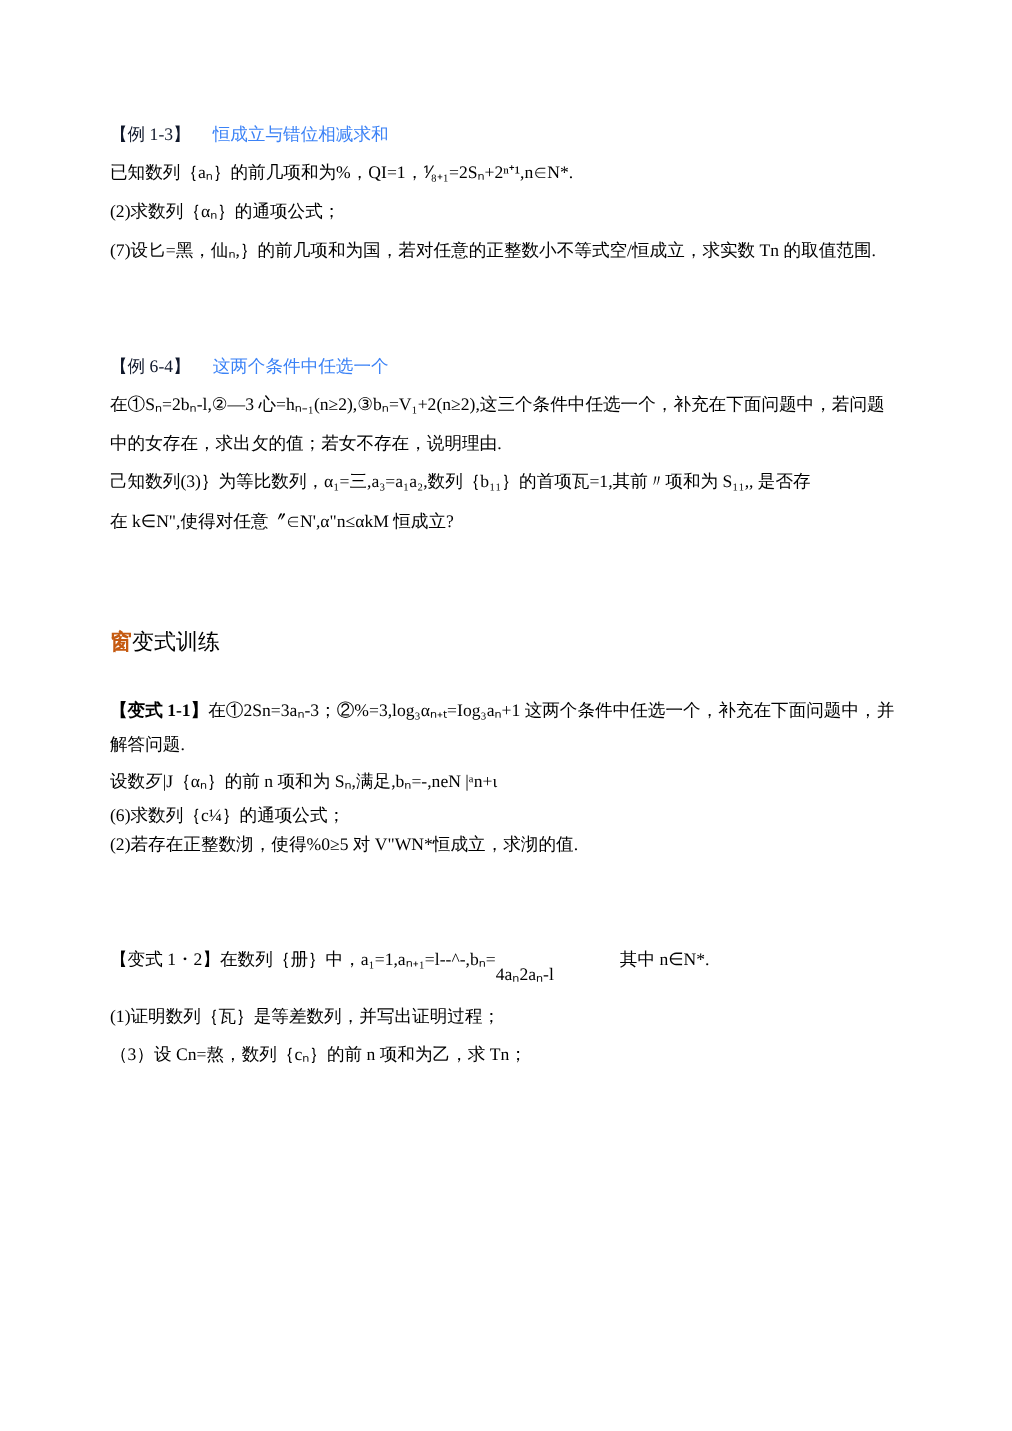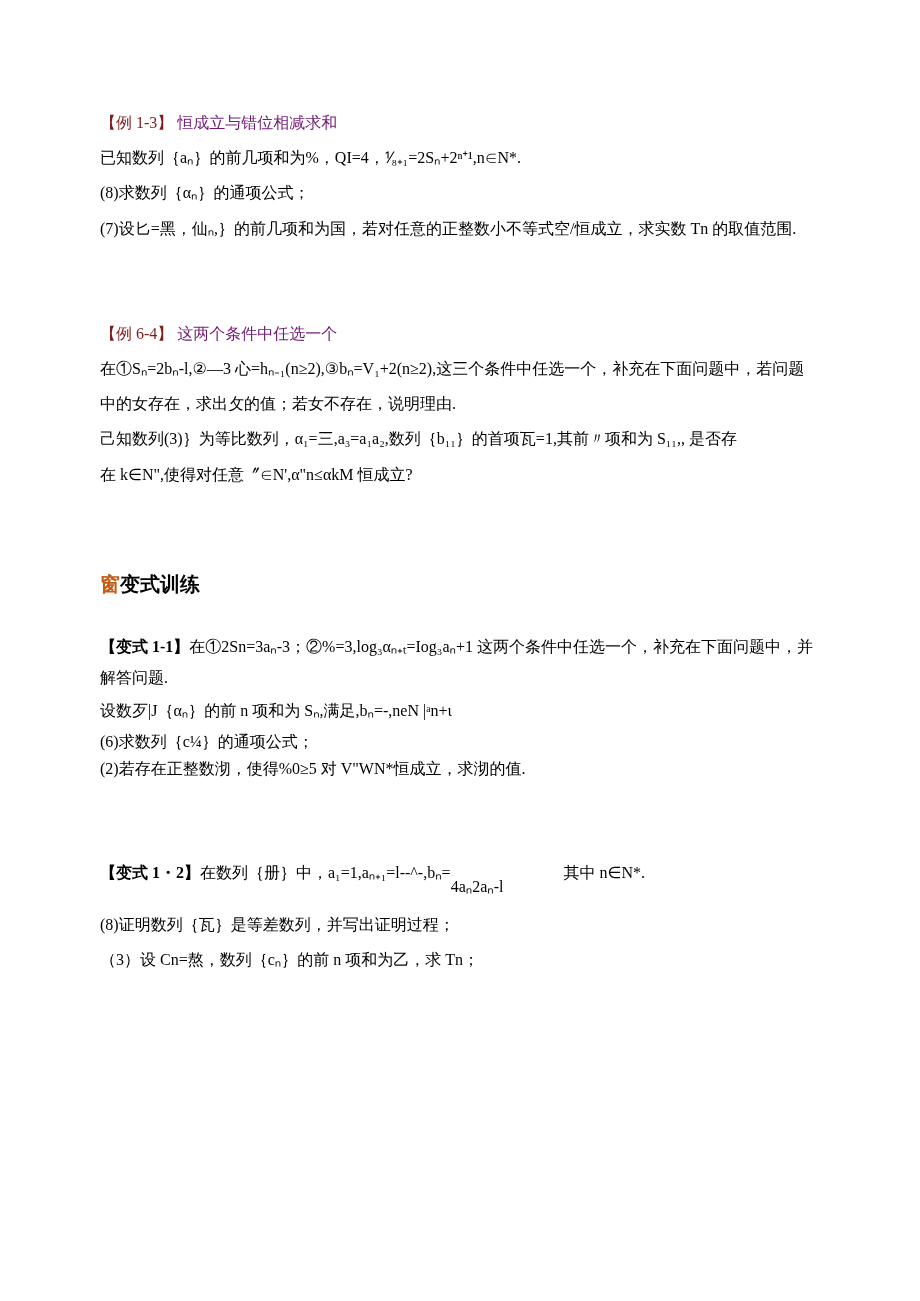--- a/index.html
+++ b/index.html
@@ -6,41 +6,41 @@
     body {
       background: #ffffff;
       width: 920px;
       min-height: 1301px;
       padding: 105px 100px 60px 100px;
       font-family: "SimSun", "宋体", serif;
       font-size: 16px;
       line-height: 2.2;
       color: #000000;
     }
-    .example-label { color: #7f1d1d; }
-    .example-title { color: #701a75; }
+    .example-label { color: #0f172a; }
+    .example-title { color: #3b82f6; margin-left: 16px; }
     .section-word { color: #c55a11; font-weight: bold; }
-    .section-rest { color: #000000; font-weight: bold; }
+    .section-rest { color: #000000; font-weight: normal; }
     .section-heading { font-size: 20px; margin-top: 70px; margin-bottom: 25px; }
     .gap-lg { height: 70px; }
     .inline { display: inline; }
     .fraction-offset { display: inline-block; vertical-align: -14px; white-space: nowrap; }
     .line { }
     .heading-line { }
     .double-line { line-height: 1.95; }
   </style>
 </head>
 <body>
 
 <div class="heading-line">
   <span class="example-label">【例 1-3】</span>
   <span class="example-title">恒成立与错位相减求和</span>
 </div>
-<div class="line">已知数列｛aₙ｝的前几项和为%，QI=4，⅟₈₊₁=2Sₙ+2ⁿ⁺¹,n∈N*.</div>
-<div class="line">(8)求数列｛αₙ｝的通项公式；</div>
+<div class="line">已知数列｛aₙ｝的前几项和为%，QI=1，⅟₈₊₁=2Sₙ+2ⁿ⁺¹,n∈N*.</div>
+<div class="line">(2)求数列｛αₙ｝的通项公式；</div>
 <div class="line">(7)设匕=黑，仙ₙ,｝的前几项和为国，若对任意的正整数小不等式空/恒成立，求实数 Tn 的取值范围.</div>
 
 <div class="gap-lg"></div>
 
 <div class="heading-line">
   <span class="example-label">【例 6-4】</span>
   <span class="example-title">这两个条件中任选一个</span>
 </div>
 <div class="line">在①Sₙ=2bₙ-l,②—3 心=hₙ₋₁(n≥2),③bₙ=V₁+2(n≥2),这三个条件中任选一个，补充在下面问题中，若问题中的女存在，求出攵的值；若女不存在，说明理由.</div>
 <div class="line">己知数列(3)｝为等比数列，α₁=三,a₃=a₁a₂,数列｛b₁₁｝的首项瓦=1,其前〃项和为 S₁₁,, 是否存</div>
@@ -53,16 +53,16 @@
 <div class="line double-line">
   <span class="inline" style="font-weight:bold">【变式 1-1】</span><span>在①2Sn=3aₙ-3；②%=3,log₃αₙ₊ₜ=Iog₃aₙ+1 这两个条件中任选一个，补充在下面问题中，并解答问题.</span>
 </div>
 <div class="line">设数歹|J｛αₙ｝的前 n 项和为 Sₙ,满足,bₙ=-,neN |ᵃn+ι</div>
 <div class="line" style="line-height:1.7">(6)求数列｛c¼｝的通项公式；</div>
 <div class="line" style="line-height:1.7">(2)若存在正整数沏，使得%0≥5 对 V"WN*恒成立，求沏的值.</div>
 
 <div class="gap-lg"></div>
 
 <div class="line" style="line-height:2.5">
-  <span class="inline" style="font-weight:bold">【变式 1・2】</span><span>在数列｛册｝中，a₁=1,aₙ₊₁=l--^-,bₙ=</span><span class="fraction-offset">4aₙ2aₙ-l</span><span style="display:inline-block; width:60px;"></span><span>其中 n∈N*.</span>
+  <span class="inline" style="font-weight:normal">【变式 1・2】</span><span>在数列｛册｝中，a₁=1,aₙ₊₁=l--^-,bₙ=</span><span class="fraction-offset">4aₙ2aₙ-l</span><span style="display:inline-block; width:60px;"></span><span>其中 n∈N*.</span>
 </div>
-<div class="line">(8)证明数列｛瓦｝是等差数列，并写出证明过程；</div>
+<div class="line">(1)证明数列｛瓦｝是等差数列，并写出证明过程；</div>
 <div class="line">（3）设 Cn=熬，数列｛cₙ｝的前 n 项和为乙，求 Tn；</div>
 
 </body></html>

